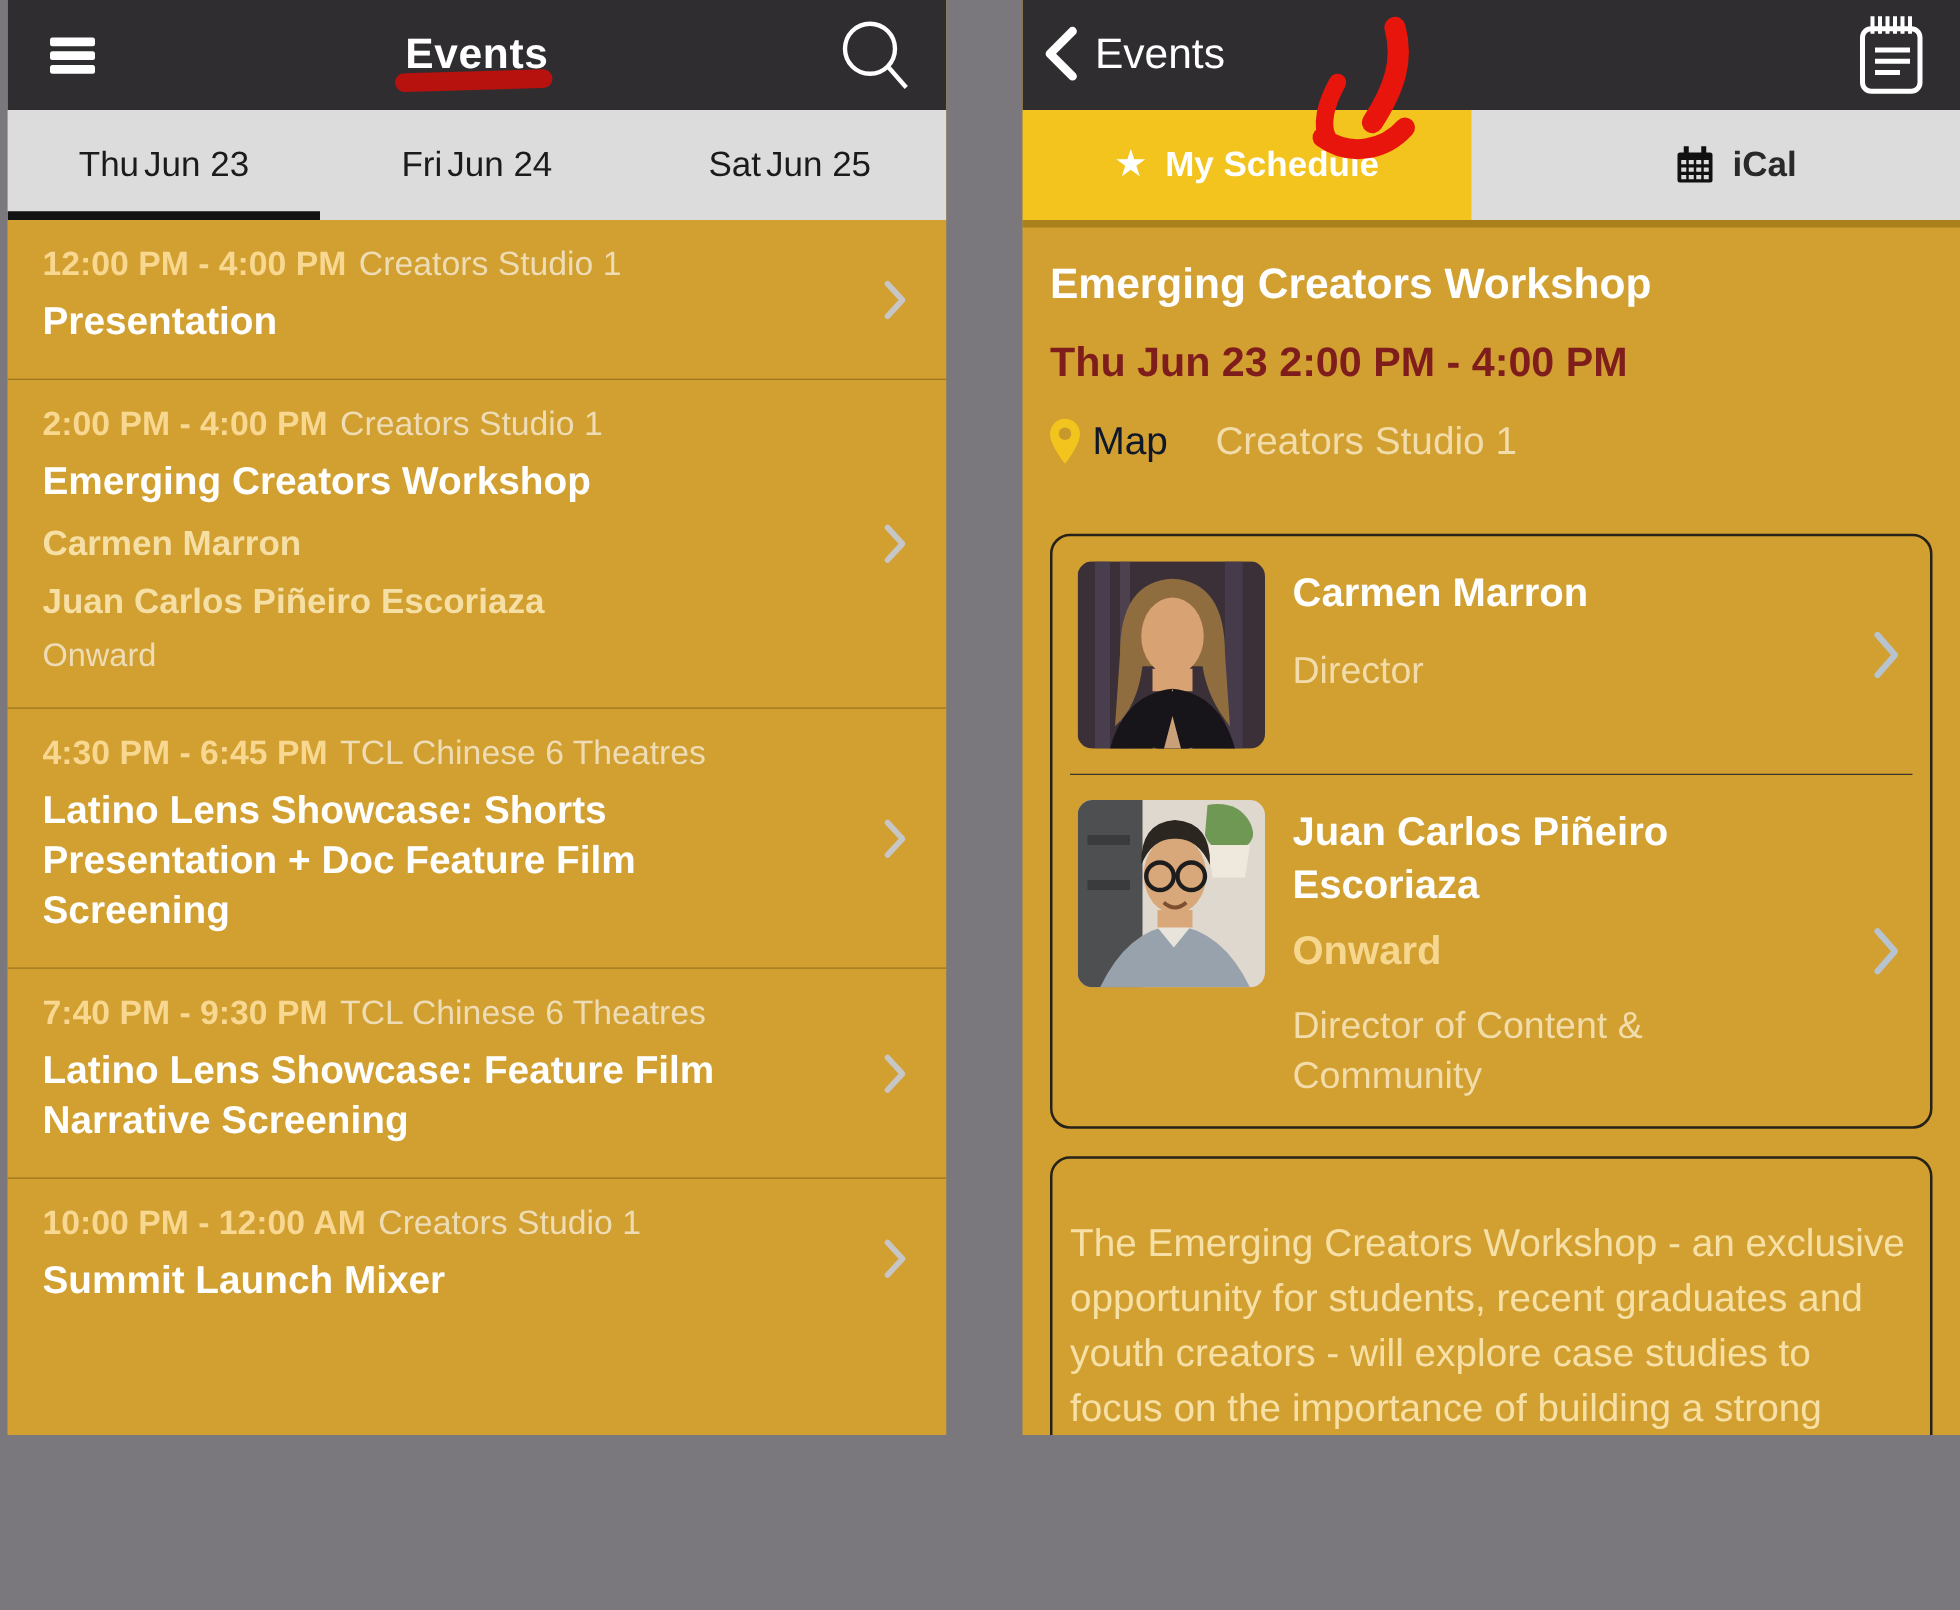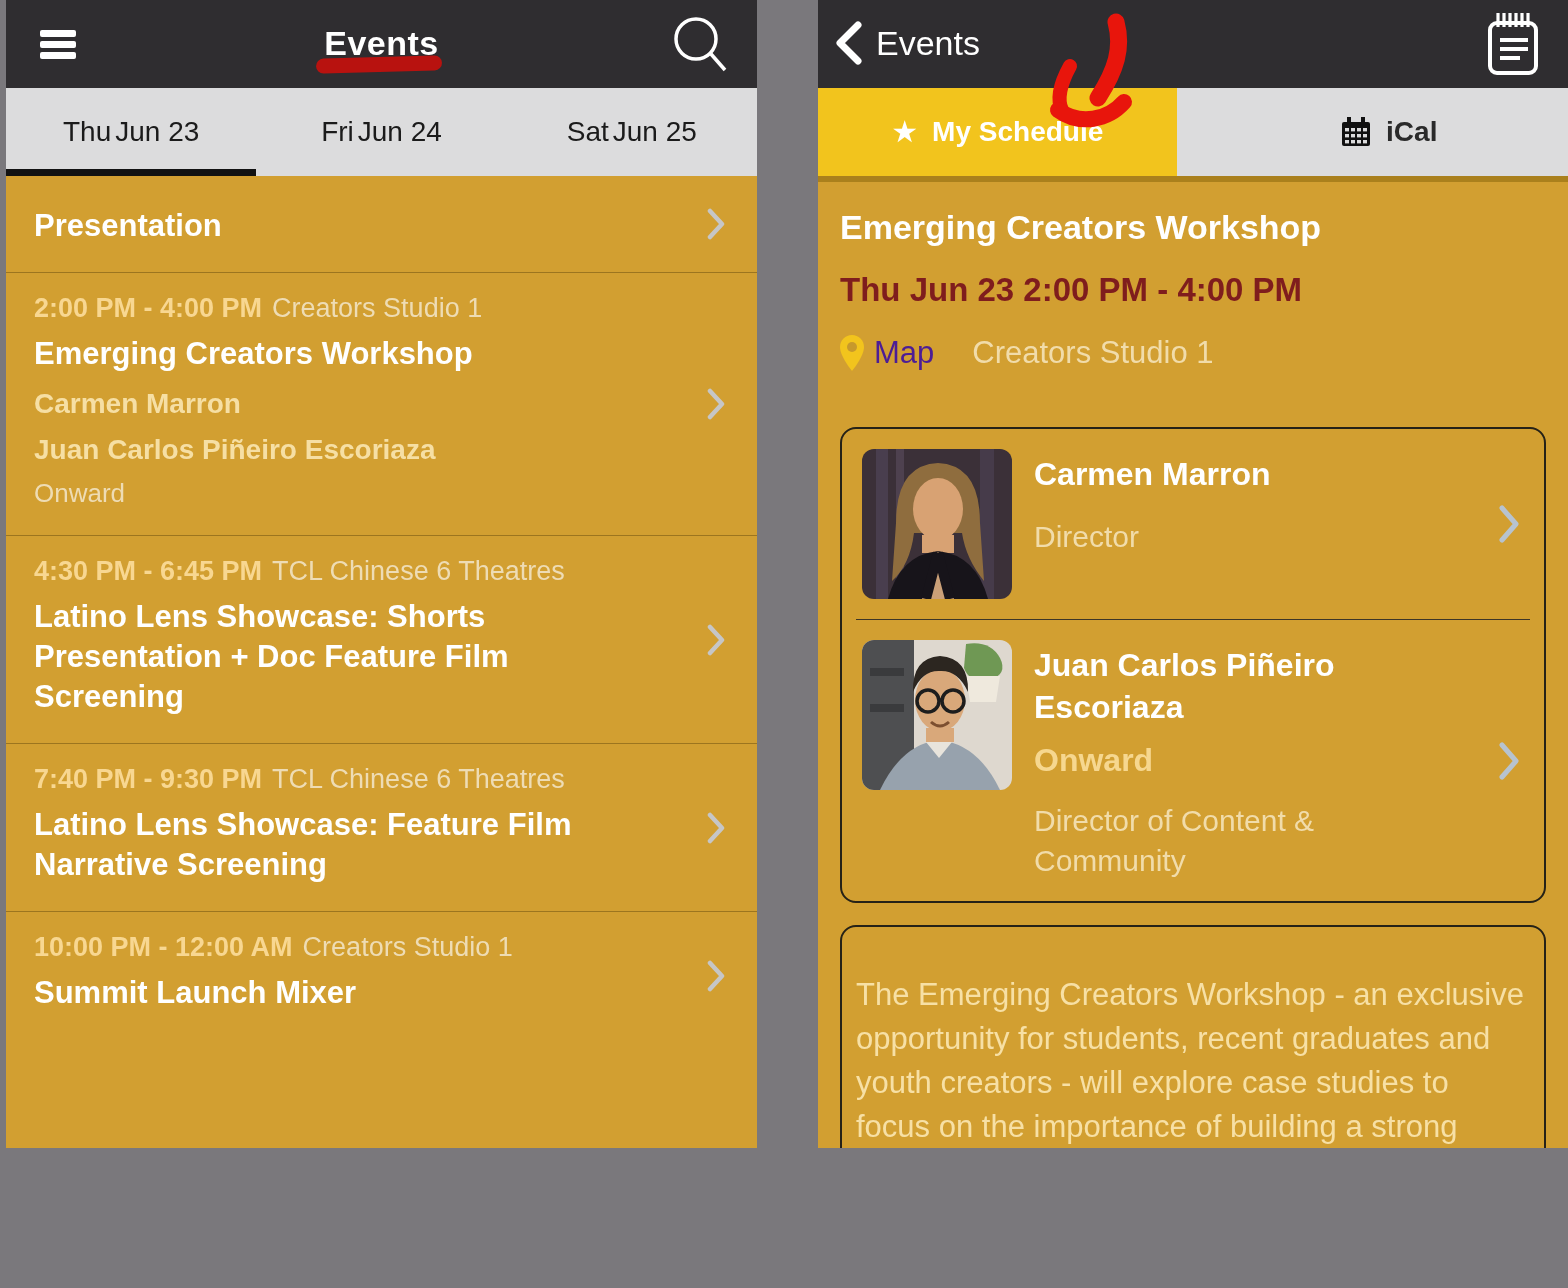--- a/index.html
+++ b/index.html
@@ -53,21 +53,21 @@
   .tab-myschedule{background:#f2c41d;color:#ffffff;}
   .tab-ical{background:#dcdcdd;color:#2a2a2a;padding-left:33px;}
   .star-glyph{font-size:30px;line-height:30px;color:#ffffff;}
   .tab-underline{height:6px;background:#aa801c;}
 
   
   .detail-body{padding:0 22px;}
   .detail-title{margin-top:26px;font-size:34px;font-weight:700;color:#ffffff;}
   .detail-time{margin-top:24px;font-size:33px;font-weight:700;color:#7f1d1d;}
   .map-row{margin-top:26px;display:flex;align-items:center;}
-  .map-label{color:#4c1d95;font-size:31px;margin-left:10px;text-align:center;}
+  .map-label{color:#0f172a;font-size:31px;margin-left:10px;text-align:center;}
   .detail-loc{color:#f1dcaa;font-size:31px;margin-left:38px;}
 
   .card{border:2px solid #262217;border-radius:16px;}
   .speakers-card{margin-top:56px;}
   .speaker-row{position:relative;display:flex;padding:20px;gap:22px;}
   .speaker-photo{width:150px;height:150px;border-radius:12px;overflow:hidden;flex:none;}
   .speaker-info{padding-top:4px;}
   .speaker-name{font-size:32px;font-weight:700;color:#ffffff;line-height:42px;max-width:330px;}
   .speaker-org{margin-top:14px;font-size:32px;font-weight:700;color:#f6d78f;}
   .speaker-role{margin-top:22px;font-size:30px;color:#f1dcaa;line-height:40px;max-width:310px;}
@@ -114,20 +114,23 @@
     </div>
     <div class="date-tab">
       <span>Sat</span>
       <span>Jun 25</span>
 
     </div>
   </div>
 
   <div class="event-list">
       <div class="event-item">
+      <div class="event-meta">
+        <span class="event-time">12:00 PM - 4:00 PM</span><span class="event-loc">Creators Studio 1</span>
+      </div>
       <div class="event-title">Presentation</div>
       <div class="event-extra"></div>
       <svg class="chev" width="18" height="34" viewBox="0 0 18 34">
         <polyline points="3,4 15,17 3,30" fill="none" stroke="#c6c6c6" stroke-width="4.5" stroke-linecap="round" stroke-linejoin="round"></polyline>
       </svg>
     </div>
       <div class="event-item">
       <div class="event-meta">
         <span class="event-time">2:00 PM - 4:00 PM</span><span class="event-loc">Creators Studio 1</span>
       </div>

